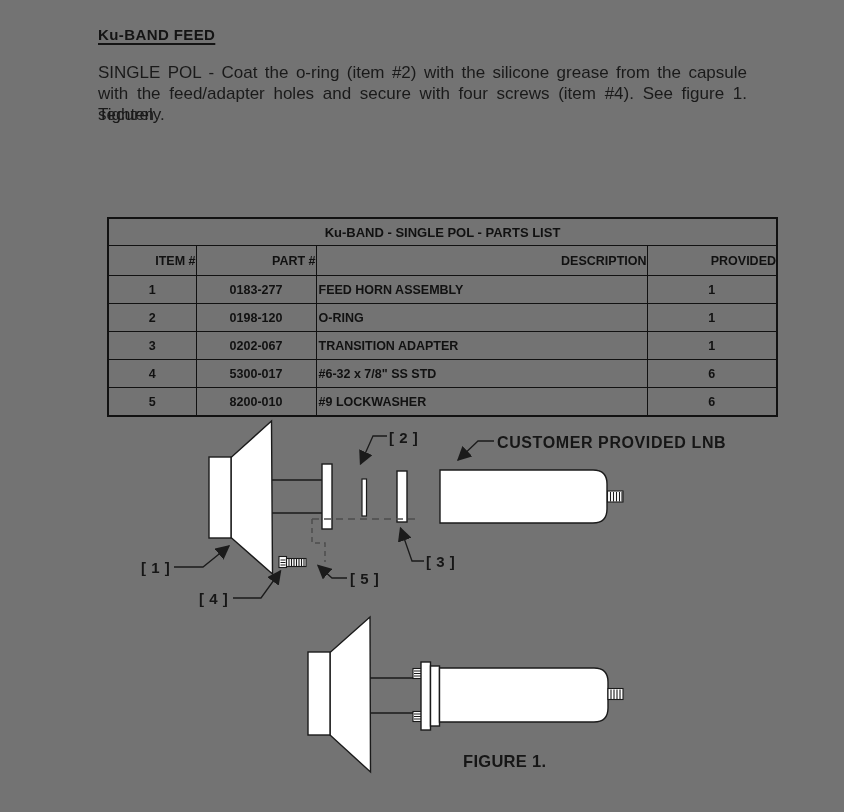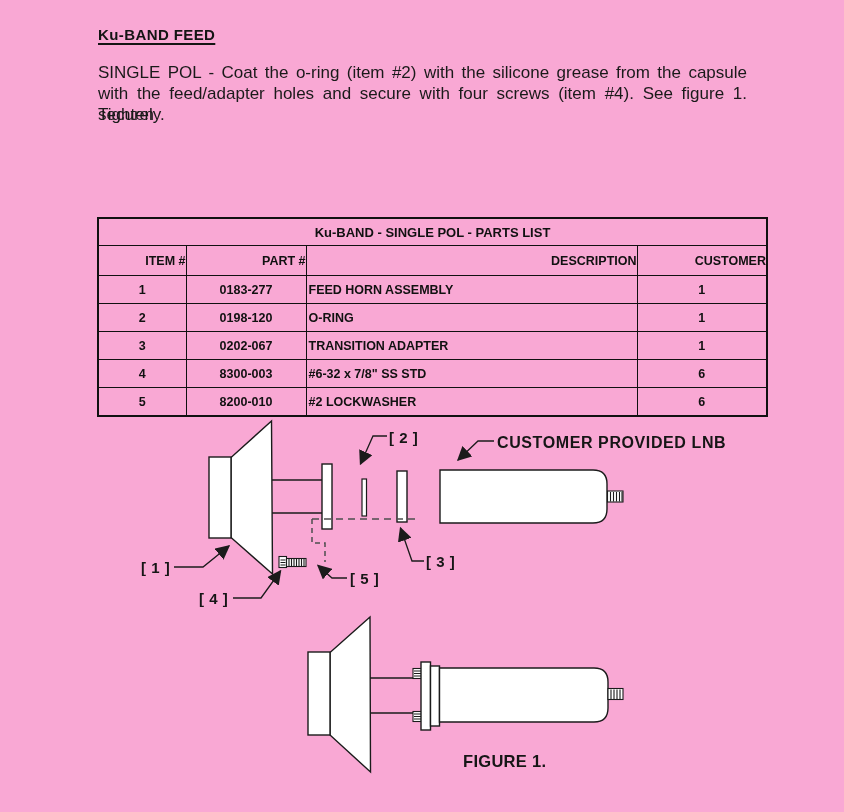--- a/index.html
+++ b/index.html
@@ -4,21 +4,21 @@
 <style>
   html, body {
     margin: 0;
     padding: 0;
     background: #ffffff;
   }
   .page {
     position: relative;
     width: 844px;
     height: 812px;
-    background: #f9a8d4;
+    background: #737373;
     overflow: hidden;
     font-family: "Liberation Sans", sans-serif;
     color: #161616;
   }
   .page-title {
     position: absolute;
     left: 98px;
     top: 26px;
     margin: 0;
     font-size: 15px;
@@ -43,21 +43,21 @@
     text-align-last: justify;
     height: 21.2px;
     white-space: normal;
   }
   .jline.last {
     text-align: right;
     text-align-last: left;
   }
   table.parts {
     position: absolute;
-    left: 97px;
+    left: 107px;
     top: 217px;
     width: 669px;
     border-collapse: collapse;
     table-layout: fixed;
     border: 2px solid #111;
     font-size: 12.5px;
     font-weight: 700;
     color: #111;
   }
   table.parts th, table.parts td {
@@ -104,21 +104,21 @@
         <col style="width:130px">
     </colgroup>
     <thead>
       <tr>
         <th class="ttl" colspan="4">Ku-BAND - SINGLE POL - PARTS LIST</th>
       </tr>
       <tr class="hdr">
         <th>ITEM #</th>
         <th>PART #</th>
         <th>DESCRIPTION</th>
-        <th>CUSTOMER</th>
+        <th>PROVIDED</th>
       </tr>
     </thead>
     <tbody>
       <tr>
         <td>1</td>
         <td>0183-277</td>
         <td class="d">FEED HORN ASSEMBLY</td>
         <td>1</td>
       </tr>
       <tr>
@@ -128,28 +128,28 @@
         <td>1</td>
       </tr>
       <tr>
         <td>3</td>
         <td>0202-067</td>
         <td class="d">TRANSITION ADAPTER</td>
         <td>1</td>
       </tr>
       <tr>
         <td>4</td>
-        <td>8300-003</td>
+        <td>5300-017</td>
         <td class="d">#6-32 x 7/8" SS STD</td>
         <td>6</td>
       </tr>
       <tr>
         <td>5</td>
         <td>8200-010</td>
-        <td class="d">#2 LOCKWASHER</td>
+        <td class="d">#9 LOCKWASHER</td>
         <td>6</td>
       </tr>
     </tbody>
   </table>
 
   <svg class="diagram" width="844" height="399" viewBox="0 413 844 399">
     <defs>
       <marker id="arr" viewBox="0 0 10 10" refX="9" refY="5" markerWidth="11" markerHeight="11" orient="auto">
         <path d="M0,0 L10,5 L0,10 Z" fill="#1b1b1b"></path>
       </marker>

